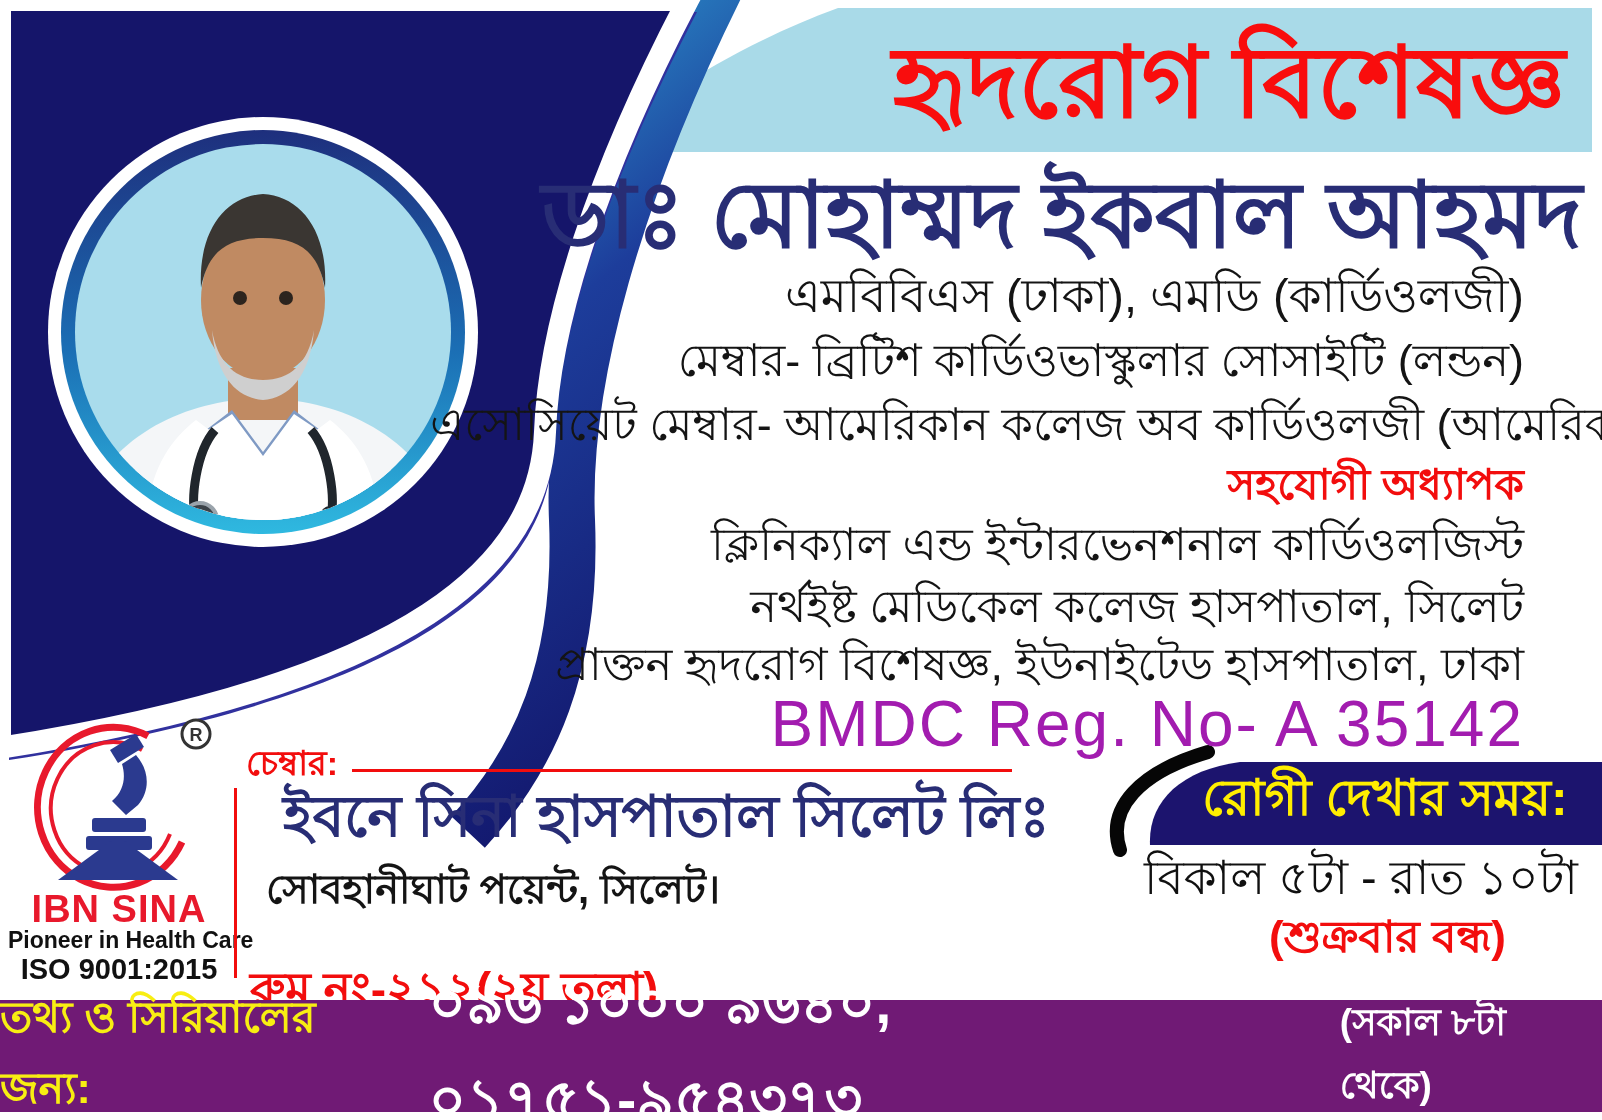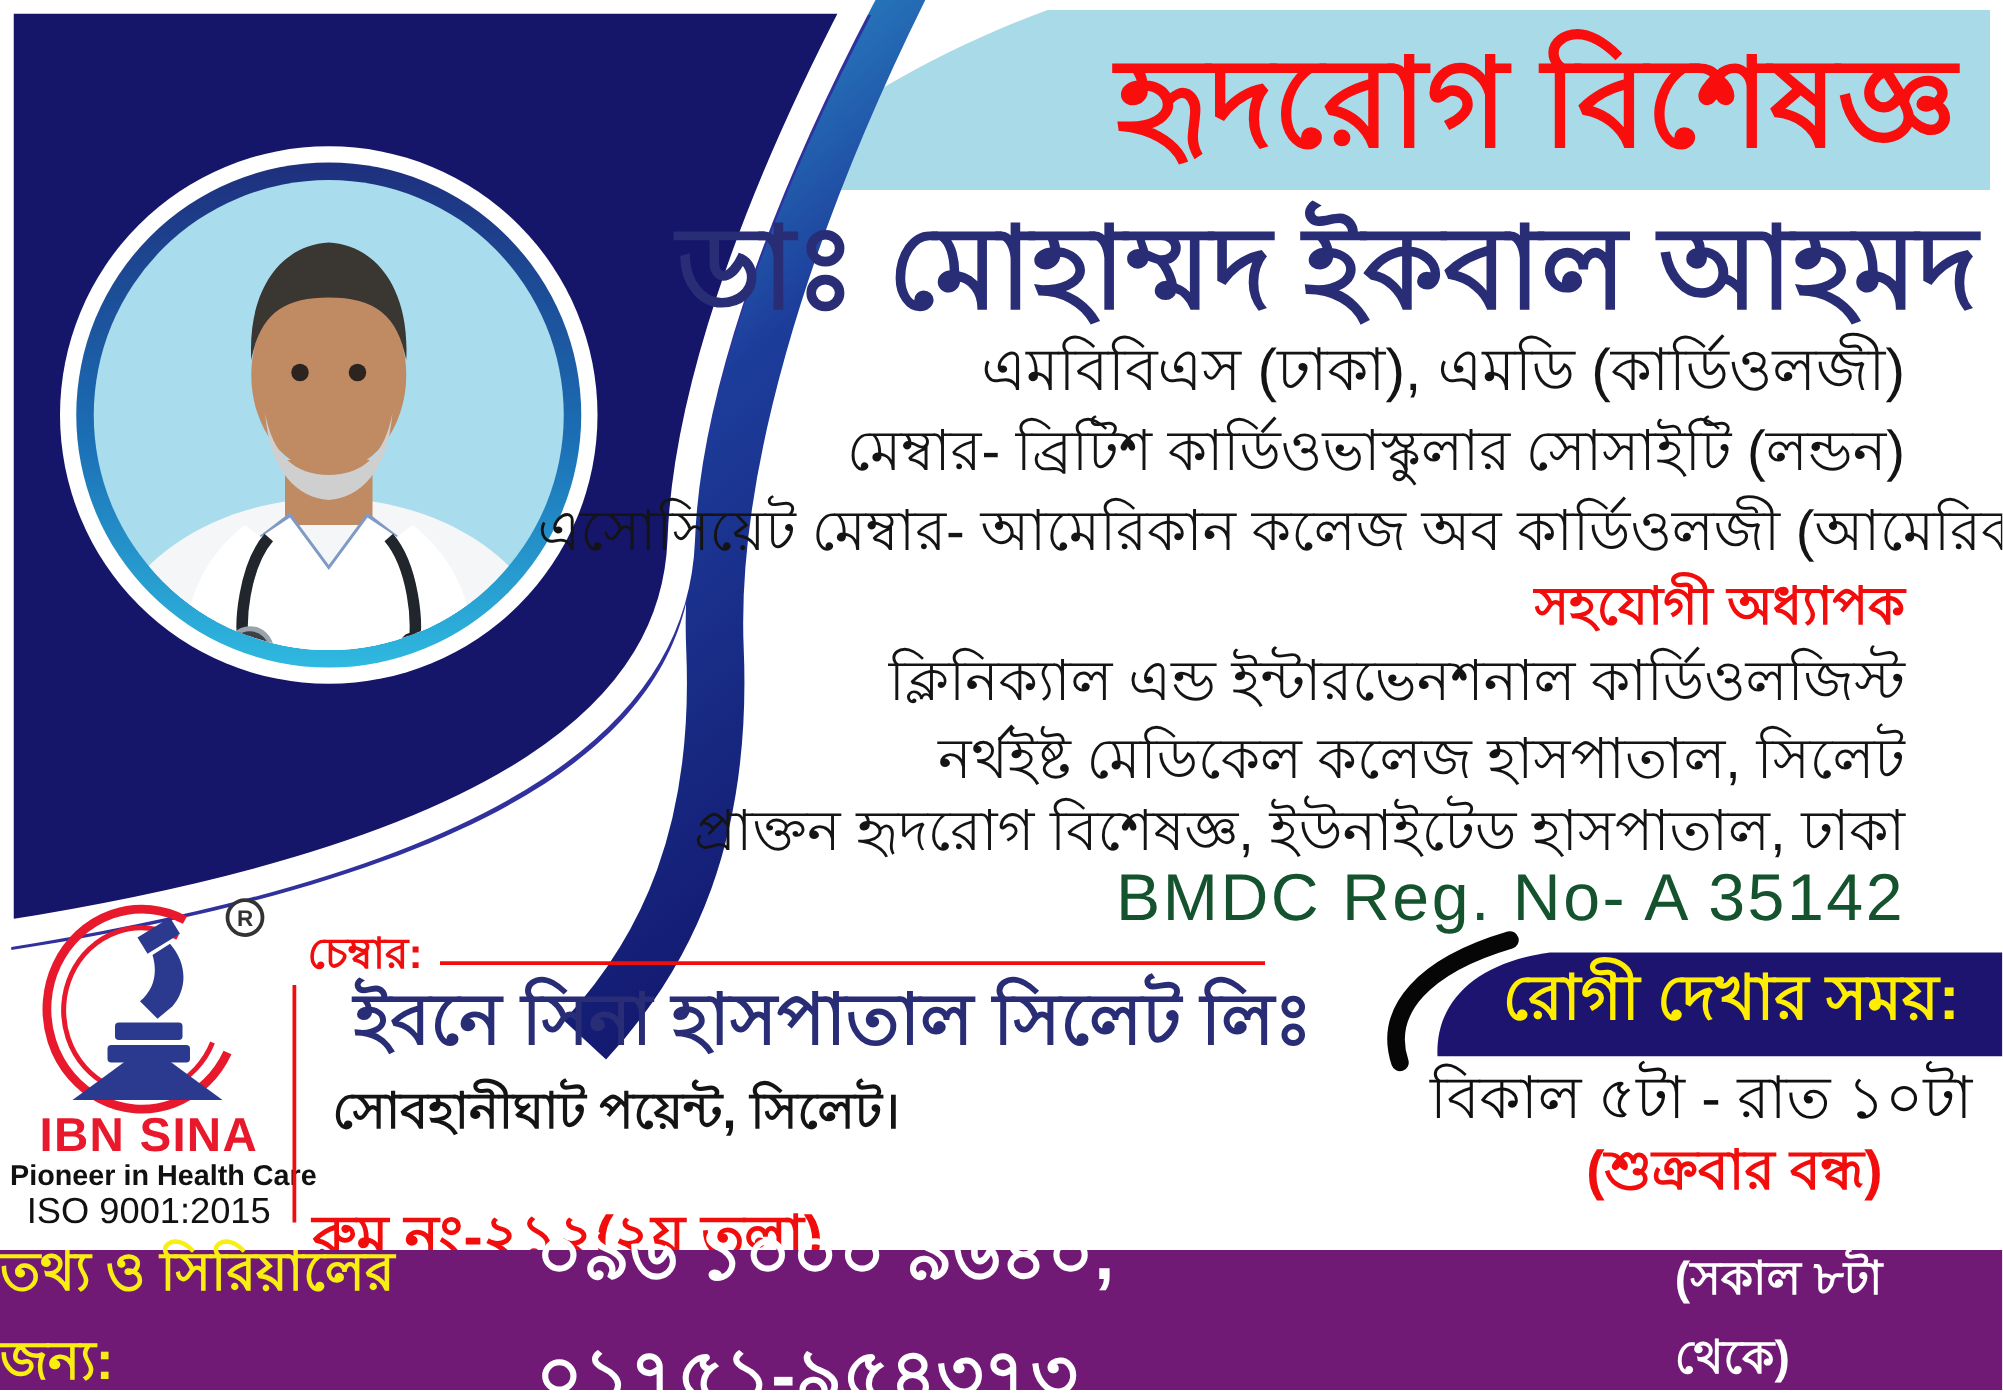--- a/index.html
+++ b/index.html
@@ -21,29 +21,29 @@
   .doc-name{top:166px;left:460px;right:20px;text-align:right;
     font-size:92px;font-weight:bold;color:#282d75;}
   .rline{left:430px;right:78px;text-align:right;color:#141414;}
   .l-deg{top:271px;font-size:47px;}
   .l-mem1{top:337px;font-size:45px;}
   .l-mem2{top:401px;font-size:45px;}
   .l-desg{top:462px;font-size:42px;font-weight:bold;color:#f20d0d;}
   .l-role{top:521px;font-size:45px;}
   .l-hosp1{top:583px;font-size:45px;}
   .l-hosp2{top:641px;font-size:45px;}
-  .l-bmdc{top:690px;font-size:53px;color:#14532d;letter-spacing:2px;text-align:right;}
+  .l-bmdc{top:690px;font-size:64px;color:#a21caf;letter-spacing:2px;text-align:right;}
 
   
   .logo-name{top:889px;left:14px;width:210px;text-align:center;
     font-size:38px;font-weight:bold;color:#e8192c;letter-spacing:1px;}
   .logo-tag{top:928px;left:8px;width:222px;text-align:center;
     font-size:23px;font-weight:bold;color:#111;}
   .logo-iso{top:954px;left:8px;width:222px;text-align:center;
-    font-size:29px;font-weight:normal;color:#111;}
+    font-size:29px;font-weight:bold;color:#111;}
 
   
   .chamber-label{top:745px;left:246px;font-size:34px;font-weight:bold;color:#f20d0d;}
   .chamber-rule{top:769px;left:352px;width:660px;height:3px;background:#f20d0d;}
   .chamber-vline{top:788px;left:234px;width:3px;height:190px;background:#f20d0d;}
   .chamber-hospital{top:786px;left:250px;font-size:57px;font-weight:bold;color:#282d75;margin-left:33px;}
   .chamber-address{top:868px;left:266px;font-size:40px;font-weight:bold;color:#141414;}
   .chamber-room{top:922px;left:250px;font-size:46px;font-weight:bold;color:#f20d0d;margin-top:43px;}
 
   

